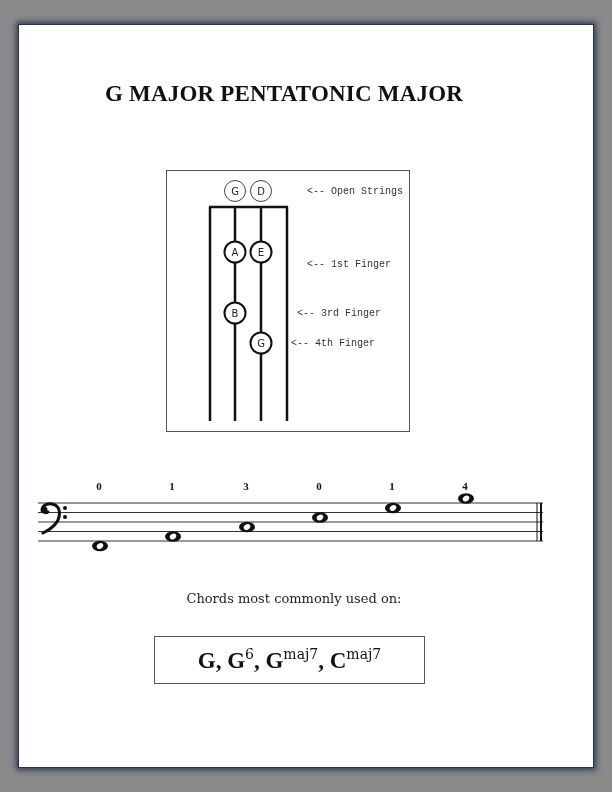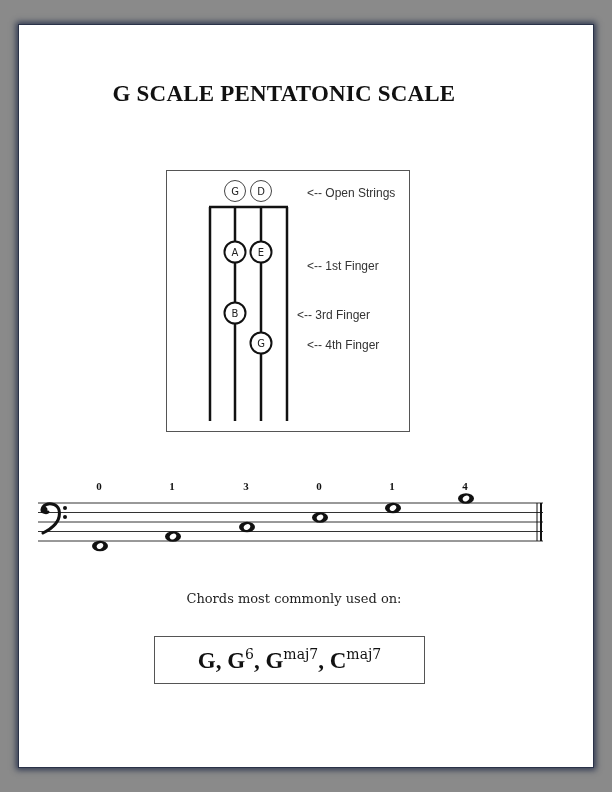--- a/index.html
+++ b/index.html
@@ -3,36 +3,36 @@
   <meta charset="utf-8">
   <style>
     html, body { margin:0; padding:0; }
     body { width:612px; height:792px; background:#8a8a8a; position:relative; overflow:hidden; font-family:"DejaVu Serif", serif; }
     .page { position:absolute; left:19px; top:25px; width:574px; height:742px; background:#ffffff;
             box-shadow: 0 0 0 1px #2a3248, 0 0 6px 3px #2f3850; }
     .title { position:absolute; left:0; top:56px; width:574px; text-align:center; padding-right:44px; box-sizing:border-box;
              font-family:"Liberation Serif", serif; font-weight:bold; font-size:23px; color:#111; letter-spacing:0.2px; }
     .diagram { position:absolute; left:147px; top:145px; width:244px; height:262px; border:1px solid #555; box-sizing:border-box; }
     .diagram svg { position:absolute; left:0; top:0; }
-    .flabel { position:absolute; font-family:Liberation Sans, sans-serif; font-size:12px; color:#333; white-space:nowrap; }
+    .flabel { position:absolute; font-family:Liberation Mono, monospace; font-size:10px; color:#333; white-space:nowrap; }
     .staff-wrap { position:absolute; left:0; top:450px; width:574px; height:80px; }
     .fnum { position:absolute; top:5px; width:20px; margin-left:-10px; text-align:center; font-family:"Liberation Serif", serif; font-weight:bold; font-size:11px; color:#111; }
     .chords-label { position:absolute; left:0; top:566px; width:574px; text-align:center; padding-right:24px; box-sizing:border-box;
                     font-family:"DejaVu Serif", serif; font-size:13px; color:#222; }
     .chord-box { position:absolute; left:135px; top:611px; width:271px; height:48px; border:1px solid #555; box-sizing:border-box;
                  display:flex; align-items:center; justify-content:center; font-family:"Liberation Serif", serif; font-weight:bold; font-size:23px; color:#111; }
     .chord-box sup { font-weight:normal; font-size:14px; vertical-align:9px; font-family:"DejaVu Serif", serif; }
     .chord { white-space:pre; }
   </style>
 </head>
 <body>
 
 <div class="page">
 
-  <div class="title">G SCALE PENTATONIC SCALE</div>
+  <div class="title">G MAJOR PENTATONIC MAJOR</div>
 
   <div class="diagram">
     <svg width="244" height="262">
       <g stroke="#111" stroke-width="2.5" fill="none">
         <line x1="43" y1="36" x2="43" y2="250"></line>
         <line x1="68" y1="36" x2="68" y2="250"></line>
         <line x1="94" y1="36" x2="94" y2="250"></line>
         <line x1="120" y1="36" x2="120" y2="250"></line>
         <line x1="42" y1="36" x2="121" y2="36"></line>
       </g>
@@ -47,21 +47,21 @@
         <text x="94" y="85">E</text>
         <circle cx="68" cy="142" r="10.5" fill="#fff" stroke="#111" stroke-width="2"></circle>
         <text x="68" y="146">B</text>
         <circle cx="94" cy="172" r="10.5" fill="#fff" stroke="#111" stroke-width="2"></circle>
         <text x="94" y="176">G</text>
       </g>
     </svg>
     <div class="flabel" style="left:140px; top:15px;">&lt;-- Open Strings</div>
     <div class="flabel" style="left:140px; top:88px;">&lt;-- 1st Finger</div>
     <div class="flabel" style="left:130px; top:137px;">&lt;-- 3rd Finger</div>
-    <div class="flabel" style="left:140px; top:167px;">&lt;-- 4th Finger</div>
+    <div class="flabel" style="left:124px; top:167px;">&lt;-- 4th Finger</div>
   </div>
 
   <div class="staff-wrap">
     <div class="fnum" style="left:80px;">0</div>
     <div class="fnum" style="left:153px;">1</div>
     <div class="fnum" style="left:227px;">3</div>
     <div class="fnum" style="left:300px;">0</div>
     <div class="fnum" style="left:373px;">1</div>
     <div class="fnum" style="left:446px;">4</div>
     <svg width="574" height="80" style="position:absolute; left:0; top:0;">

